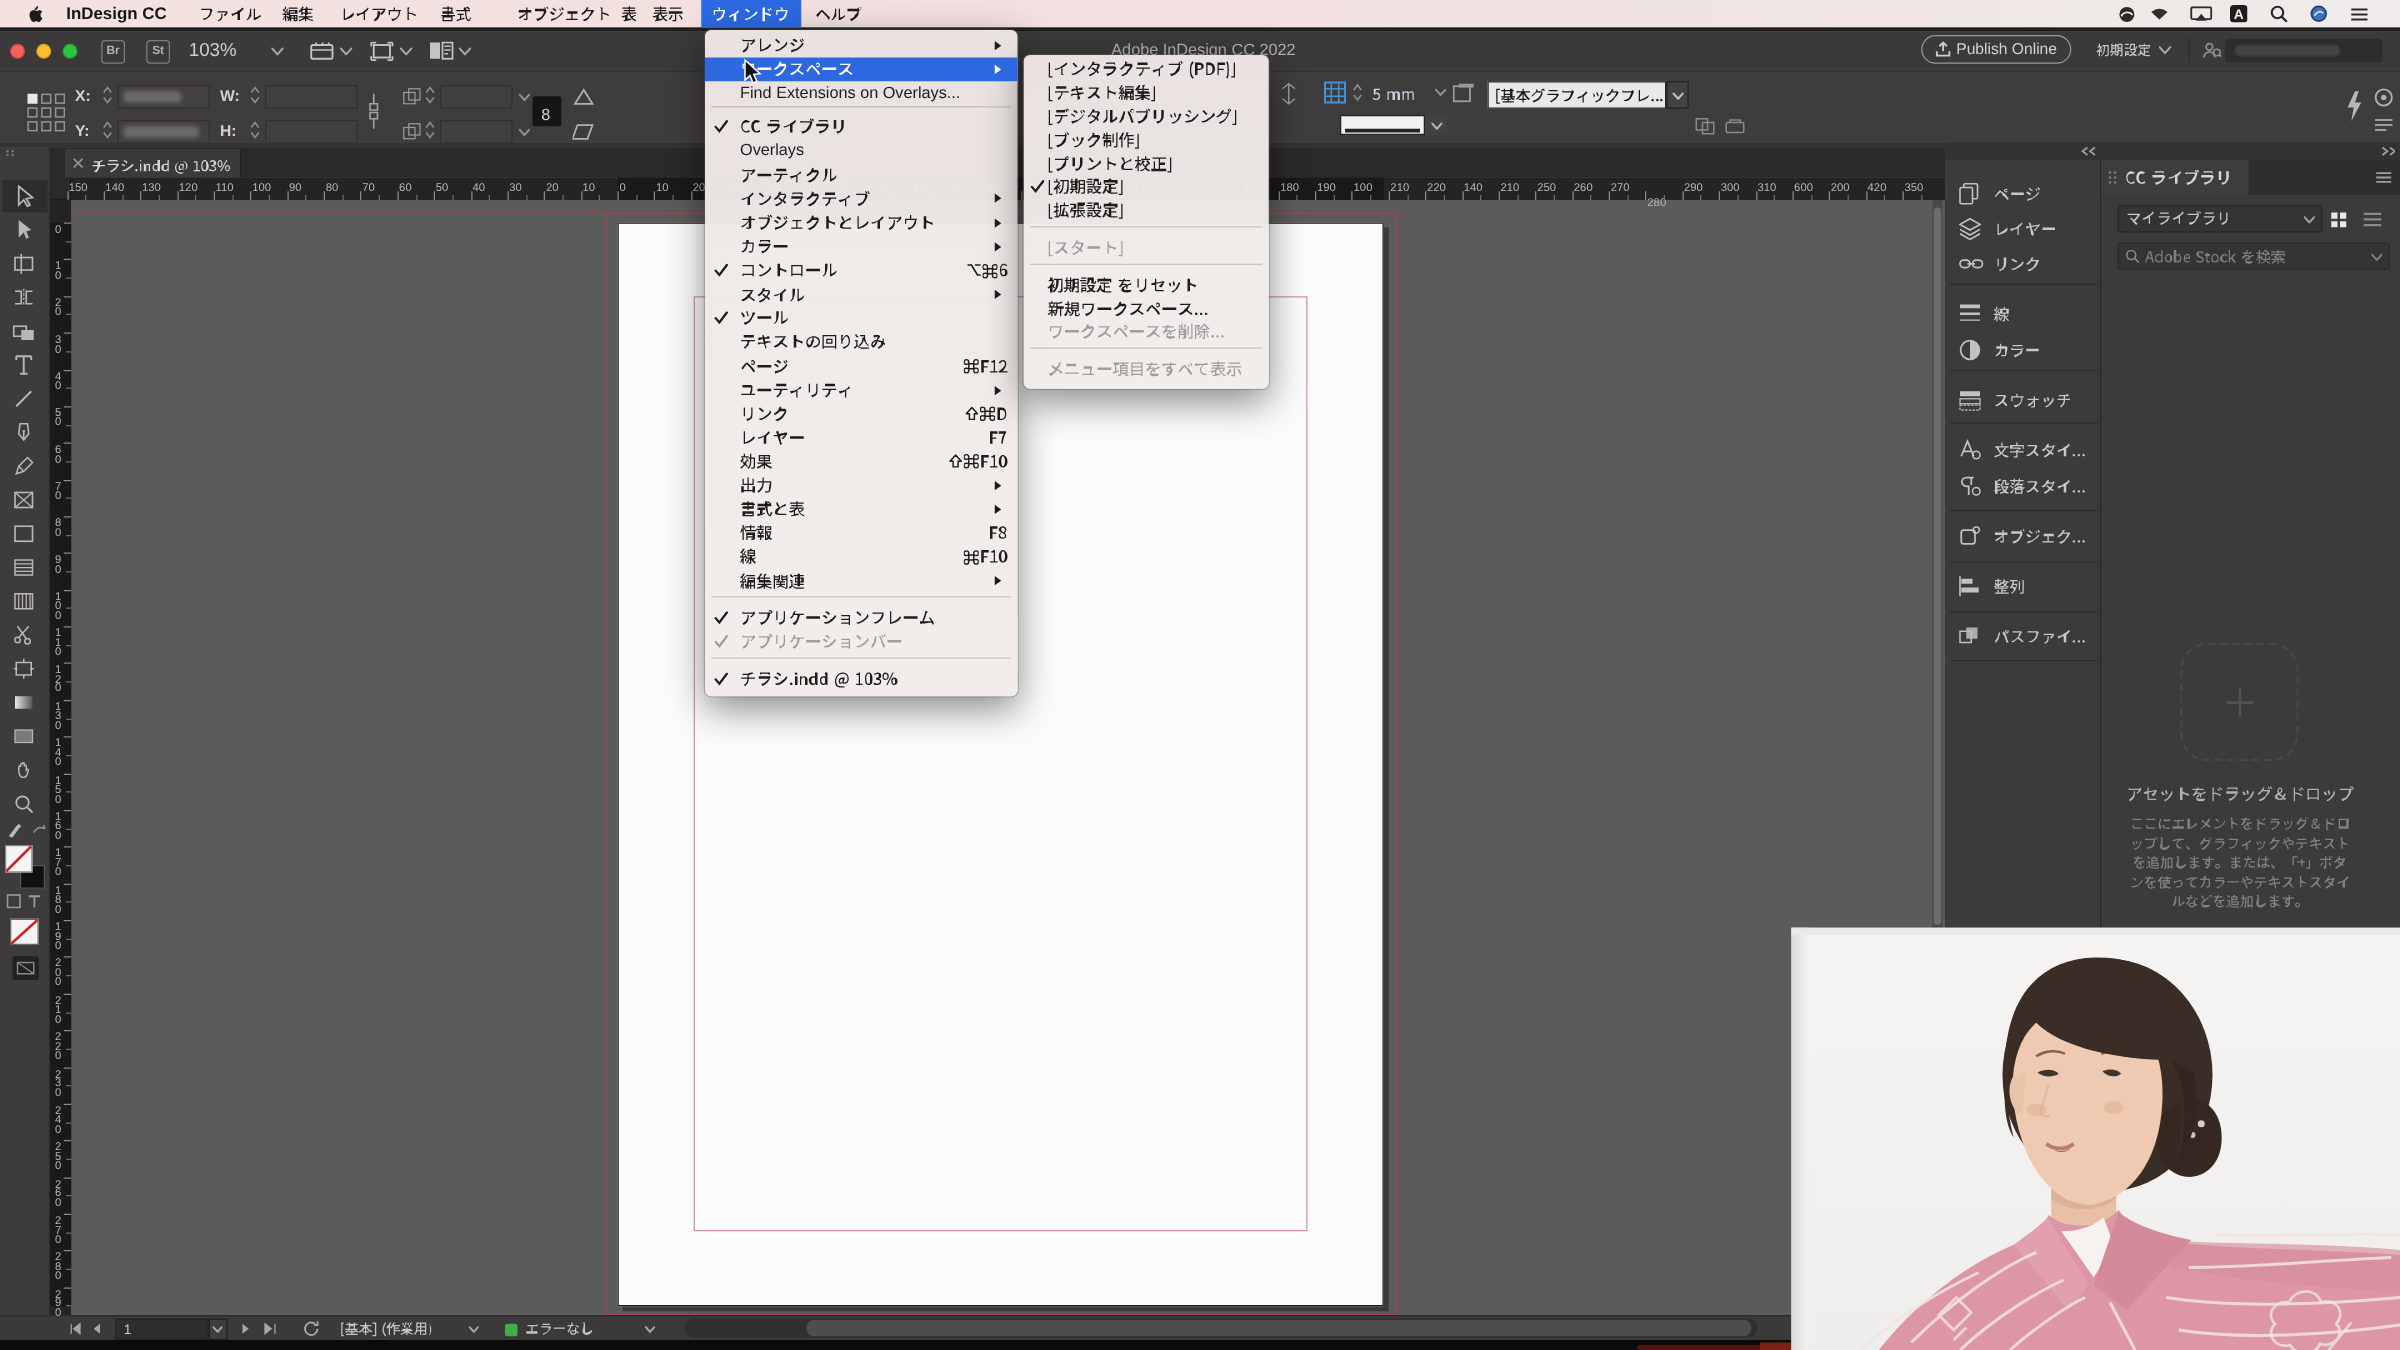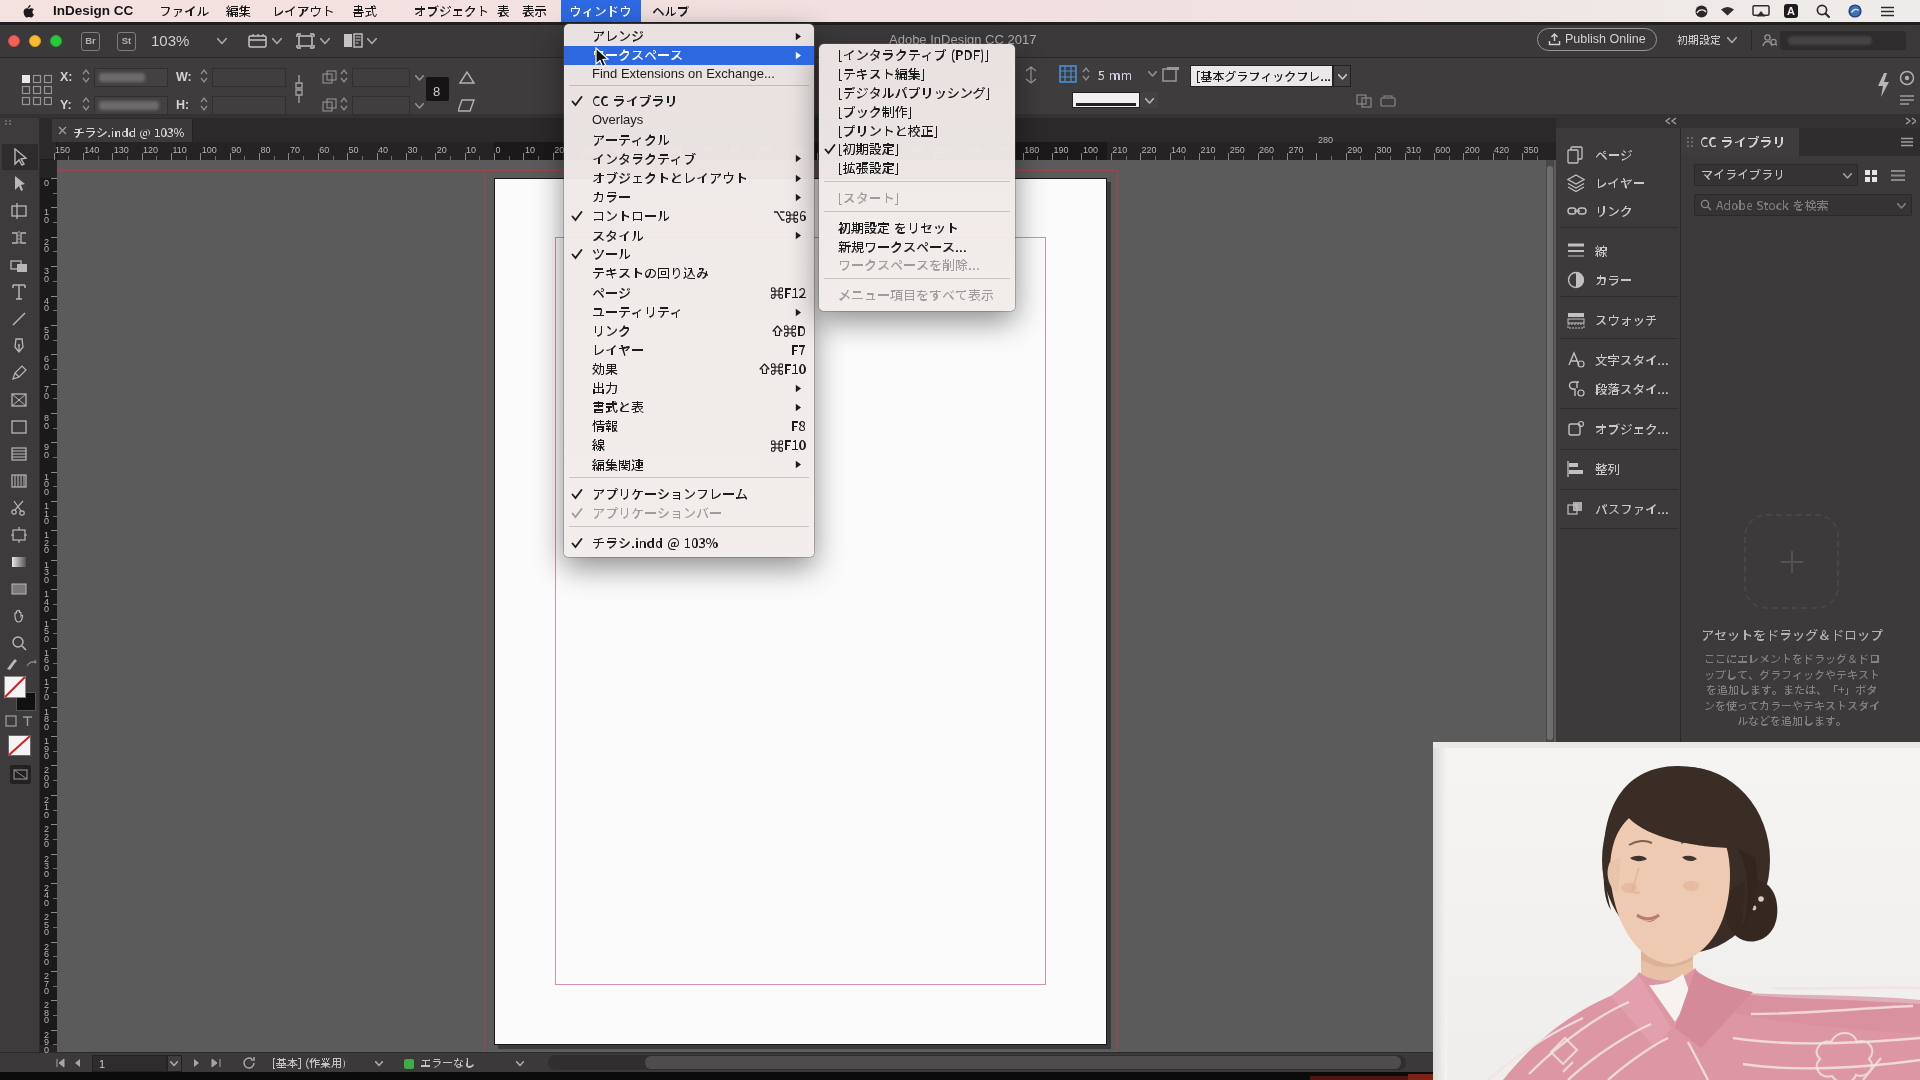--- a/index.html
+++ b/index.html
@@ -102,21 +102,21 @@
     <path d="M0.5 0.5 L4.95 5.5 L9.4 0.5" stroke="#a9a7a8" stroke-width="1.6" fill="none" stroke-linecap="round" stroke-linejoin="round"></path>
   </svg>
 <svg style="position:absolute;left:343px;top:33px;" width="21" height="16" viewBox="0 0 21 16">
     <rect x="1" y="1" width="8" height="13" fill="#c5c3c4"></rect>
     <rect x="11" y="1" width="8" height="13" fill="none" stroke="#c5c3c4" stroke-width="1.4"></rect>
     <path d="M12.5 4h5M12.5 7h5M12.5 10h3" stroke="#c5c3c4" stroke-width="1.1"></path>
   </svg>
 <svg style="position:absolute;left:367.1px;top:38.2px;" width="9.9" height="6.5" viewBox="0 0 9.9 6.5">
     <path d="M0.5 0.5 L4.95 5.5 L9.4 0.5" stroke="#a9a7a8" stroke-width="1.6" fill="none" stroke-linecap="round" stroke-linejoin="round"></path>
   </svg>
-<div style="position:absolute;left:889px;top:31.7px;font:400 13px 'Liberation Sans',sans-serif;color:#b2b0b1;white-space:nowrap;line-height:16px">Adobe InDesign CC 2017</div>
+<div style="position:absolute;left:889px;top:31.7px;font:400 13px 'Liberation Sans',sans-serif;color:#b2b0b1;white-space:nowrap;line-height:16px">Adobe InDesign CC 2022</div>
 <div style="position:absolute;left:1537px;top:28px;width:120px;height:23px;border:1.6px solid #999798;border-radius:12px"></div>
 <svg style="position:absolute;left:1548px;top:33px;" width="13" height="13" viewBox="0 0 13 13">
     <path d="M6.5 1 L6.5 8 M3.5 4 L6.5 1 L9.5 4" stroke="#cfcdce" stroke-width="1.5" fill="none"></path>
     <path d="M1.5 8 v3.5 h10 V8" stroke="#cfcdce" stroke-width="1.5" fill="none"></path>
   </svg>
 <div style="position:absolute;left:1565px;top:31.2px;font:400 12.5px 'Liberation Sans',sans-serif;color:#d3d1d2;white-space:nowrap;line-height:16px">Publish Online</div>
 <svg style="position:absolute;left:1677px;top:32px;overflow:visible" width="46" height="16" viewBox="0 -12 46 16">
     <path d="M5 -8V-7H6C6 -4 6 -1 4 0C4 0 4 1 4 1C7 -1 7 -4 7 -7H9C9 -3 9 -1 9 0C9 0 9 0 8 0C8 0 8 0 7 0C7 0 7 1 7 1C8 1 8 1 9 1C9 1 9 1 10 0C10 0 10 -2 10 -8C10 -8 10 -8 10 -8ZM4 -5C4 -5 4 -4 4 -4L3 -4C4 -5 4 -6 5 -7L4 -7L4 -7H3V-9H2V-7H1V-6H3C3 -5 1 -3 0 -3C0 -3 1 -2 1 -2C1 -2 2 -2 2 -3V1H3V-3C4 -3 4 -2 4 -2L5 -3C5 -3 4 -3 4 -4C4 -4 5 -4 5 -5Z M13 -2C13 -1 12 0 11 0C12 0 12 1 12 1C13 0 13 0 14 -1ZM14 -1C15 -1 15 0 16 1L16 0C16 0 16 -1 15 -2ZM20 -8V-6H18V-8ZM17 -9V-5C17 -3 17 -1 16 0C17 0 17 1 17 1C18 0 18 -1 18 -3H20V0C20 0 20 0 20 0C20 0 19 0 19 0C19 0 19 1 19 1C20 1 20 1 21 1C21 1 21 0 21 0V-9ZM20 -5V-4H18L18 -5V-5ZM15 -9V-8H13V-9H12V-8H12V-7H12V-3H11V-2H17V-3H16V-7H17V-8H16V-9ZM13 -7H15V-6H13ZM13 -5H15V-4H13ZM13 -4H15V-3H13Z M23 -9V-8H26V-9ZM23 -4V-4H26V-4ZM22 -7V-7H27V-7ZM23 -6V-5H26V-5C26 -5 27 -5 27 -5C28 -5 28 -7 28 -8V-8H30V-6C30 -5 30 -5 31 -5C31 -5 32 -5 32 -5C32 -5 33 -6 33 -7C32 -7 32 -7 32 -7C32 -6 32 -6 32 -6C32 -6 31 -6 31 -6C31 -6 31 -6 31 -6V-9H27V-8C27 -7 27 -6 26 -5V-6ZM27 -5V-4H31C30 -3 30 -2 29 -2C29 -2 28 -3 28 -4L27 -3C28 -2 28 -2 29 -1C28 -1 27 0 26 0C26 0 27 1 27 1C28 1 29 0 29 0C30 0 31 1 32 1C32 1 32 0 33 0C32 0 31 -1 30 -1C31 -2 32 -3 32 -4L31 -5L31 -5ZM23 -3V1H24V0H26V-3ZM24 -2H25V-1H24Z M35 -4C35 -2 35 -1 33 0C34 0 34 1 34 1C35 0 35 0 36 -1C37 0 38 1 41 1H43C43 0 43 0 44 0C43 0 41 0 41 0C40 0 40 0 39 0V-2H42V-3H39V-5H42V-6H35V-5H38V-1C37 -1 37 -2 36 -3C36 -3 36 -4 36 -4ZM34 -8V-6H35V-7H42V-6H43V-8H39V-9H38V-8Z" fill="#c6c4c5"></path>
   </svg>
 <svg style="position:absolute;left:1727.0px;top:37.2px;" width="9.9" height="6.5" viewBox="0 0 9.9 6.5">
@@ -498,21 +498,21 @@
 <div style="position:absolute;left:1213.6px;top:156px;width:1px;height:4px;background:#6f6d6e"></div>
 <div style="position:absolute;left:1229.8px;top:145px;font:9px 'Liberation Sans';color:#b7b5b6">250</div>
 <div style="position:absolute;left:1228.2px;top:153px;width:1px;height:7px;background:#8b8989"></div>
 <div style="position:absolute;left:1243.0px;top:156px;width:1px;height:4px;background:#6f6d6e"></div>
 <div style="position:absolute;left:1259.1px;top:145px;font:9px 'Liberation Sans';color:#b7b5b6">260</div>
 <div style="position:absolute;left:1257.6px;top:153px;width:1px;height:7px;background:#8b8989"></div>
 <div style="position:absolute;left:1272.3px;top:156px;width:1px;height:4px;background:#6f6d6e"></div>
 <div style="position:absolute;left:1288.5px;top:145px;font:9px 'Liberation Sans';color:#b7b5b6">270</div>
 <div style="position:absolute;left:1287.0px;top:153px;width:1px;height:7px;background:#8b8989"></div>
 <div style="position:absolute;left:1301.7px;top:156px;width:1px;height:4px;background:#6f6d6e"></div>
-<div style="position:absolute;left:1317.9px;top:135px;font:9px 'Liberation Sans';color:#b7b5b6">280</div>
+<div style="position:absolute;left:1317.9px;top:157px;font:9px 'Liberation Sans';color:#b7b5b6">280</div>
 <div style="position:absolute;left:1316.4px;top:153px;width:1px;height:7px;background:#8b8989"></div>
 <div style="position:absolute;left:1331.1px;top:156px;width:1px;height:4px;background:#6f6d6e"></div>
 <div style="position:absolute;left:1347.2px;top:145px;font:9px 'Liberation Sans';color:#b7b5b6">290</div>
 <div style="position:absolute;left:1345.7px;top:153px;width:1px;height:7px;background:#8b8989"></div>
 <div style="position:absolute;left:1360.4px;top:156px;width:1px;height:4px;background:#6f6d6e"></div>
 <div style="position:absolute;left:1376.6px;top:145px;font:9px 'Liberation Sans';color:#b7b5b6">300</div>
 <div style="position:absolute;left:1375.1px;top:153px;width:1px;height:7px;background:#8b8989"></div>
 <div style="position:absolute;left:1389.8px;top:156px;width:1px;height:4px;background:#6f6d6e"></div>
 <div style="position:absolute;left:1406.0px;top:145px;font:9px 'Liberation Sans';color:#b7b5b6">310</div>
 <div style="position:absolute;left:1404.5px;top:153px;width:1px;height:7px;background:#8b8989"></div>
@@ -947,21 +947,21 @@
   </svg>
 <svg style="position:absolute;left:795px;top:32px;" width="7" height="9" viewBox="0 0 7 9">
     <path d="M0.8 0.8 L6 4.5 L0.8 8.2 Z" fill="#1c1c1c"></path>
   </svg>
 <svg style="position:absolute;left:592px;top:46.0px;overflow:visible" width="93" height="19" viewBox="0 -14 93 19">
     <path d="M12 -9 11 -9C10 -9 10 -9 10 -9C9 -9 4 -9 3 -9C2 -9 2 -9 2 -9C2 -9 2 -9 2 -8C2 -8 2 -6 2 -6C2 -5 2 -5 2 -5H3C3 -5 3 -5 3 -6C3 -6 3 -8 3 -8C4 -8 9 -8 10 -8C10 -6 9 -5 9 -4C8 -2 6 -1 4 -1L5 1C7 0 9 -1 10 -3C11 -5 11 -6 11 -8C11 -8 11 -9 12 -9Z M14 -6V-4C15 -4 15 -4 16 -4C17 -4 22 -4 23 -4C24 -4 24 -4 25 -4V-6C24 -6 24 -6 23 -6C22 -6 17 -6 16 -6C15 -6 15 -6 14 -6Z M33 -10 32 -11C32 -10 31 -10 31 -9C31 -8 29 -6 27 -5L28 -4C30 -5 31 -6 32 -7H36C35 -6 35 -5 34 -4C32 -2 31 -1 28 0L30 1C32 0 34 -1 35 -3C36 -4 37 -6 37 -7C37 -8 37 -8 37 -8L36 -9C36 -9 36 -9 35 -9H32L33 -9C33 -9 33 -10 33 -10Z M50 -9 49 -9C49 -9 48 -9 48 -9C47 -9 43 -9 43 -9C42 -9 42 -9 41 -9V-8C42 -8 42 -8 43 -8C43 -8 47 -8 48 -8C47 -7 46 -5 46 -5C44 -3 42 -2 40 -1L41 0C43 0 45 -2 46 -3C48 -2 49 -1 50 0L51 -1C50 -2 48 -3 47 -4C48 -6 49 -7 49 -8C49 -8 50 -9 50 -9Z M61 -8C61 -8 62 -9 62 -9C63 -9 63 -8 63 -8C63 -7 63 -7 62 -7C62 -7 61 -7 61 -8ZM61 -8C61 -7 61 -6 62 -6C63 -6 64 -7 64 -8C64 -9 63 -10 62 -10C61 -10 61 -9 61 -8ZM53 -4 54 -2C54 -3 54 -3 55 -3C55 -4 56 -5 57 -6C57 -7 57 -7 58 -6C58 -6 60 -4 60 -4C61 -3 62 -1 63 0L64 -1C63 -3 62 -4 61 -5C60 -6 59 -7 58 -8C58 -8 57 -8 56 -7C55 -6 54 -5 54 -4C53 -4 53 -4 53 -4Z M66 -6V-4C67 -4 67 -4 68 -4C69 -4 74 -4 75 -4C76 -4 76 -4 77 -4V-6C76 -6 76 -6 75 -6C74 -6 69 -6 68 -6C67 -6 67 -6 66 -6Z M89 -9 88 -9C88 -9 87 -9 87 -9C86 -9 82 -9 82 -9C81 -9 81 -9 80 -9V-8C81 -8 81 -8 82 -8C82 -8 86 -8 87 -8C86 -7 85 -5 84 -5C83 -3 81 -2 79 -1L80 0C82 0 84 -2 85 -3C87 -2 88 -1 89 0L90 -1C89 -2 87 -3 86 -4C87 -6 88 -7 88 -8C88 -8 89 -9 89 -9Z" fill="#ffffff"></path>
   </svg>
 <svg style="position:absolute;left:795px;top:51px;" width="7" height="9" viewBox="0 0 7 9">
     <path d="M0.8 0.8 L6 4.5 L0.8 8.2 Z" fill="#ffffff"></path>
   </svg>
-<div style="position:absolute;left:592px;top:65.5px;font:400 13px 'Liberation Sans',sans-serif;color:#1c1c1c;white-space:nowrap;line-height:16px">Find Extensions on Exchange...</div>
+<div style="position:absolute;left:592px;top:65.5px;font:400 13px 'Liberation Sans',sans-serif;color:#1c1c1c;white-space:nowrap;line-height:16px">Find Extensions on Overlays...</div>
 <svg style="position:absolute;left:592px;top:92.1px;overflow:visible" width="87" height="19" viewBox="0 -14 87 19">
     <path d="M5 0C6 0 7 0 8 -1L7 -2C7 -2 6 -1 5 -1C3 -1 2 -3 2 -5C2 -7 3 -8 5 -8C6 -8 6 -8 7 -8L8 -9C7 -9 6 -10 5 -10C3 -10 1 -8 1 -5C1 -2 3 0 5 0Z M13 0C15 0 16 0 16 -1L16 -2C15 -2 14 -1 13 -1C12 -1 11 -3 11 -5C11 -7 12 -8 13 -8C14 -8 15 -8 15 -8L16 -9C16 -9 15 -10 13 -10C11 -10 9 -8 9 -5C9 -2 11 0 13 0Z M24 -10V-8C24 -8 24 -9 25 -9C26 -9 29 -9 30 -9C30 -9 31 -8 31 -8V-10C31 -10 30 -10 30 -10C29 -10 26 -10 25 -10C24 -10 24 -10 24 -10ZM32 -6 31 -7C31 -7 31 -7 31 -7C30 -7 25 -7 24 -7C23 -7 23 -7 22 -7V-5C23 -5 24 -5 24 -5C25 -5 30 -5 30 -5C30 -5 30 -4 29 -3C28 -2 26 -1 24 -1L25 1C27 0 29 -1 30 -2C31 -3 32 -5 32 -6C32 -6 32 -6 32 -6Z M35 -5 35 -4C37 -4 39 -5 40 -6V-1C40 -1 40 0 40 0H42C42 0 42 -1 42 -1V-6C43 -7 44 -8 45 -9L44 -10C43 -9 42 -8 40 -7C39 -6 37 -5 35 -5Z M58 -11 57 -11C58 -10 58 -10 58 -9L59 -9C59 -10 59 -11 58 -11ZM58 -8 57 -9 58 -9C57 -10 57 -10 57 -11L56 -11C56 -10 56 -10 57 -9C56 -9 56 -9 56 -9C55 -9 50 -9 50 -9C49 -9 49 -9 48 -9V-8C49 -8 49 -8 50 -8C50 -8 55 -8 56 -8C56 -7 55 -5 54 -4C53 -2 52 -1 49 -1L50 1C53 0 54 -1 56 -3C57 -4 57 -6 58 -8C58 -8 58 -8 58 -8Z M63 -10V-8C63 -8 63 -9 64 -9C65 -9 68 -9 69 -9C69 -9 70 -8 70 -8V-10C70 -10 69 -10 69 -10C68 -10 65 -10 64 -10C63 -10 63 -10 63 -10ZM71 -6 70 -7C70 -7 70 -7 70 -7C69 -7 64 -7 63 -7C62 -7 62 -7 61 -7V-5C62 -5 63 -5 63 -5C64 -5 69 -5 69 -5C69 -5 69 -4 68 -3C67 -2 65 -1 63 -1L64 1C66 0 68 -1 69 -2C70 -3 71 -5 71 -6C71 -6 71 -6 71 -6Z M83 -10H81C81 -10 81 -9 81 -9C81 -8 81 -7 81 -7C81 -4 81 -3 80 -2C80 -1 79 -1 77 -1L78 1C79 0 81 0 81 -1C82 -2 83 -3 83 -6C83 -7 83 -8 83 -9C83 -9 83 -10 83 -10ZM77 -10H75C75 -10 75 -9 75 -9C75 -8 75 -5 75 -5C75 -4 75 -4 75 -3H77C77 -4 77 -4 77 -5C77 -5 77 -8 77 -9C77 -9 77 -10 77 -10Z" fill="#1c1c1c"></path>
   </svg>
 <svg style="position:absolute;left:571px;top:96px;" width="12" height="11" viewBox="0 0 12 11">
     <path d="M1.5 5.5 L4.5 9 L10.5 1" stroke="#1c1c1c" stroke-width="1.8" fill="none" stroke-linecap="round"></path>
   </svg>
 <div style="position:absolute;left:592px;top:112.1px;font:400 13px 'Liberation Sans',sans-serif;color:#1c1c1c;white-space:nowrap;line-height:16px">Overlays</div>
 <svg style="position:absolute;left:592px;top:130.8px;overflow:visible" width="80" height="19" viewBox="0 -14 80 19">
     <path d="M12 -9 11 -10C11 -10 11 -9 10 -9C10 -9 4 -9 3 -9C3 -9 2 -10 2 -10V-8C2 -8 3 -8 3 -8C4 -8 9 -8 10 -8C10 -7 9 -6 8 -6L9 -5C10 -6 11 -7 12 -8C12 -8 12 -9 12 -9ZM7 -7H6C6 -7 6 -6 6 -6C6 -4 5 -2 3 -1C3 -1 3 -1 2 0L3 1C7 -1 7 -4 7 -7Z M14 -6V-4C15 -4 15 -4 16 -4C17 -4 22 -4 23 -4C24 -4 24 -4 25 -4V-6C24 -6 24 -6 23 -6C22 -6 17 -6 16 -6C15 -6 15 -6 14 -6Z M29 -10V-8C29 -8 30 -8 30 -8C31 -8 35 -8 35 -8C36 -8 36 -8 37 -8V-10C36 -10 36 -10 35 -10C35 -10 31 -10 30 -10C30 -10 29 -10 29 -10ZM27 -6V-5C28 -5 28 -5 28 -5H32C32 -4 32 -3 31 -2C31 -1 30 -1 29 0L30 1C31 0 32 -1 33 -2C33 -3 33 -4 34 -5H37C37 -5 38 -5 38 -5V-6C38 -6 37 -6 37 -6C36 -6 29 -6 28 -6C28 -6 28 -6 27 -6Z M40 -4 41 -2C42 -3 44 -3 45 -4V0C45 0 45 1 45 1H46C46 1 46 0 46 0V-5C48 -6 49 -6 49 -7L48 -8C48 -7 46 -6 45 -5C44 -5 42 -4 40 -4Z M59 -10 58 -11C58 -10 57 -10 57 -9C57 -8 55 -6 53 -5L54 -4C56 -5 57 -6 58 -7H62C61 -6 61 -5 60 -4C58 -2 57 -1 54 0L56 1C58 0 60 -1 61 -3C62 -4 63 -6 63 -7C63 -8 63 -8 63 -8L62 -9C62 -9 62 -9 61 -9H58L59 -9C59 -9 59 -10 59 -10Z M72 0 73 0C73 0 73 0 73 0C75 -1 76 -2 77 -3L77 -5C76 -3 74 -2 73 -2C73 -2 73 -8 73 -9C73 -9 73 -10 73 -10H72C72 -10 72 -9 72 -9C72 -8 72 -2 72 -1C72 -1 72 -1 72 0ZM66 0 67 0C68 -1 69 -2 69 -3C70 -5 70 -7 70 -9C70 -9 70 -10 70 -10H68C68 -10 68 -9 68 -9C68 -7 68 -5 68 -4C68 -2 67 -1 66 0Z" fill="#1c1c1c"></path>
   </svg>

